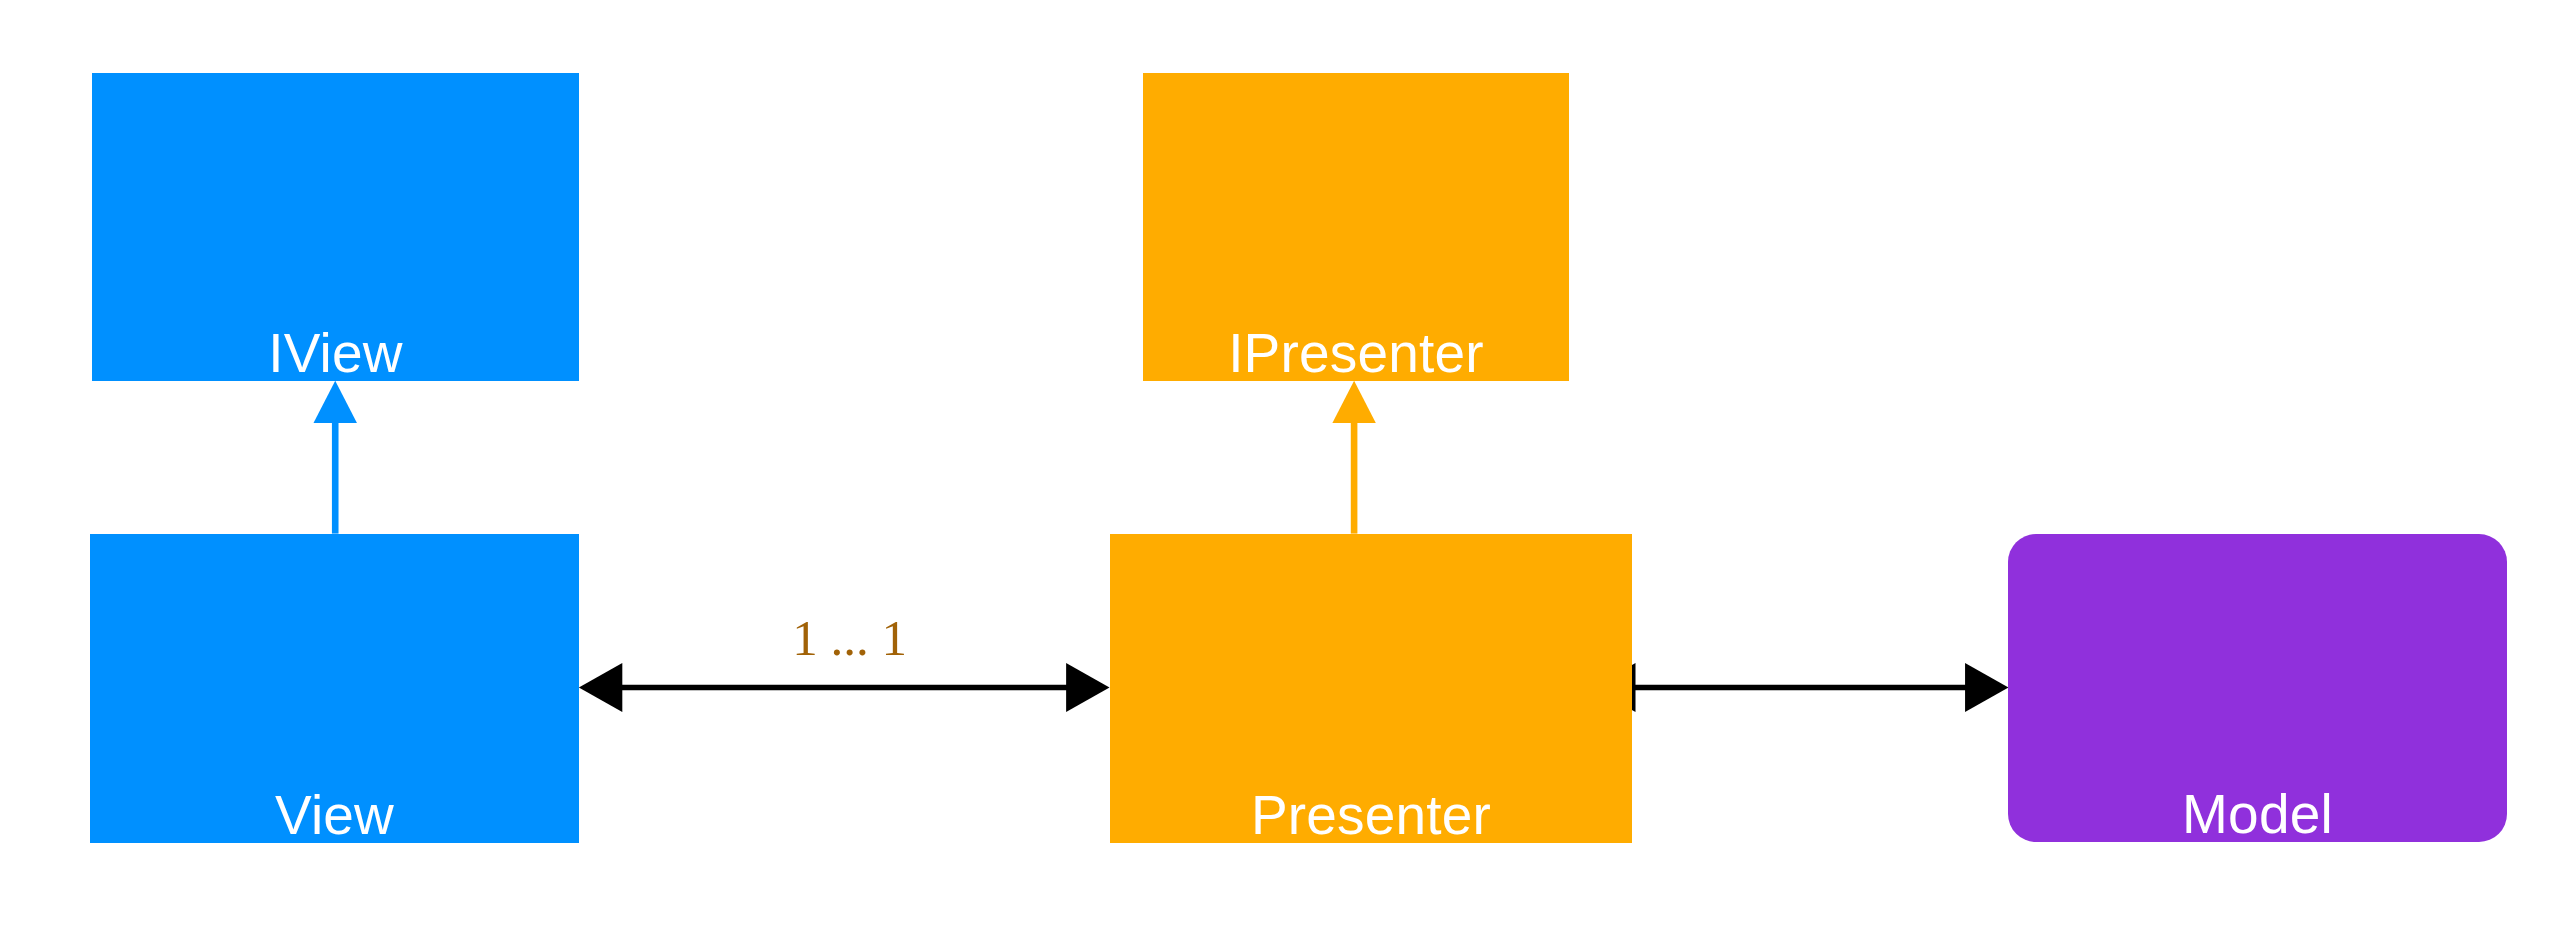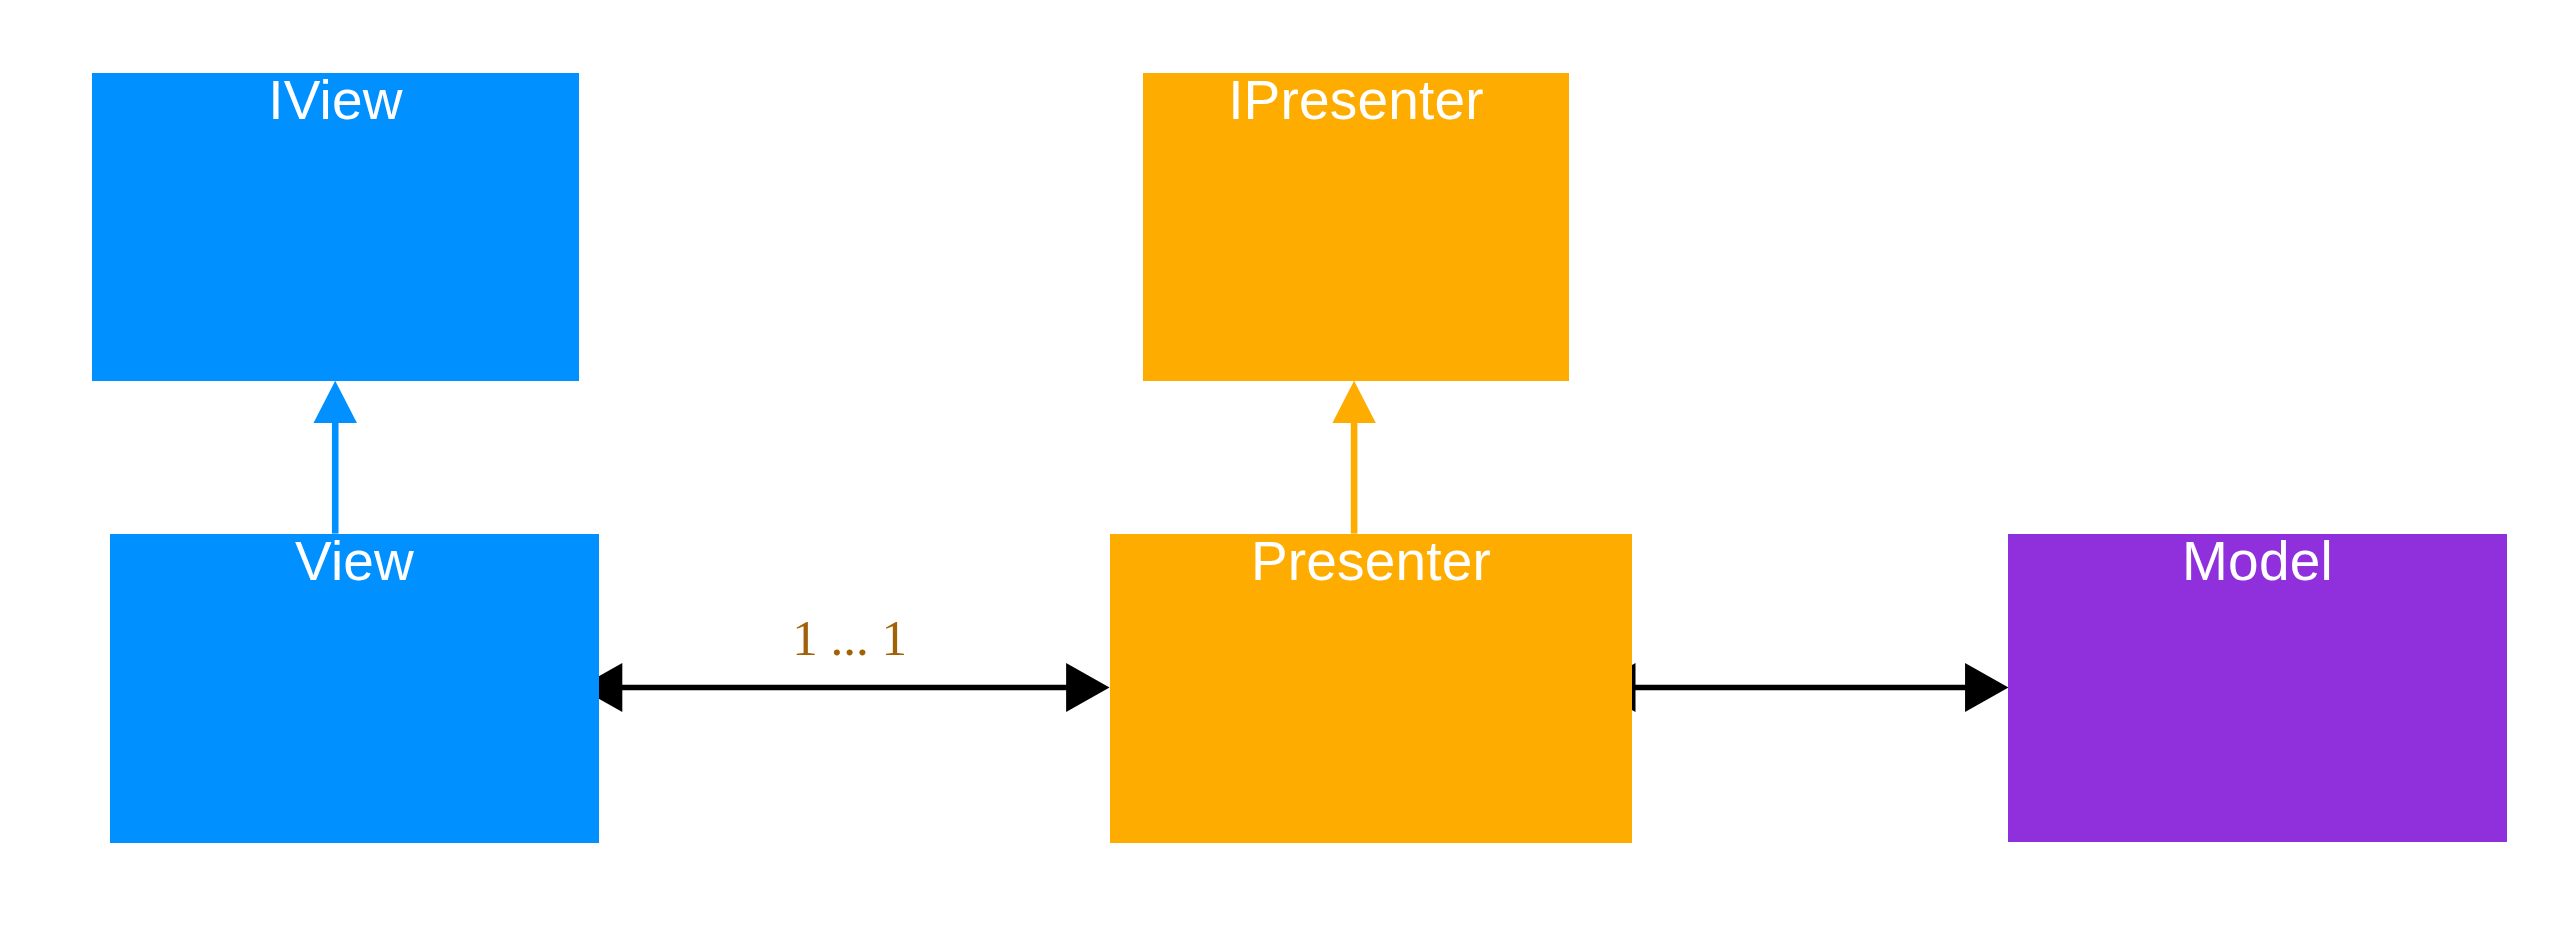--- a/index.html
+++ b/index.html
@@ -14,43 +14,43 @@
   #canvas {
     position: relative;
     width: 2576px;
     height: 935px;
     background: #ffffff;
     overflow: hidden;
   }
   .node {
     position: absolute;
     display: flex;
-    align-items: flex-start;
+    align-items: flex-end;
     justify-content: center;
     box-sizing: border-box;
     color: #ffffff;
     font-family: "Liberation Sans", sans-serif;
     font-size: 55px;
     font-weight: 400;
     letter-spacing: 0.2px;
     line-height: 1;
     user-select: none;
   }
   .node-label {
     display: block;
     text-align: center;
     white-space: nowrap;
   }
 
   
   #node-iview      { left: 92px;  top: 73px;  width: 487px; height: 308px; }
-  #node-view       { left: 90px;  top: 534px; width: 489px; height: 309px; margin-left: 20px; }
+  #node-view       { left: 90px;  top: 534px; width: 489px; height: 309px; }
   #node-ipresenter { left: 1107px; top: 73px;  width: 426px; height: 308px; }
   #node-presenter  { left: 1110px; top: 534px; width: 522px; height: 309px; }
-  #node-model      { left: 2008px; top: 534px; width: 499px; height: 308px; }
+  #node-model      { left: 2008px; top: 534px; width: 499px; height: 308px; border-radius: 28px; }
 
   
   #connectors {
     position: absolute;
     left: 0;
     top: 0;
     width: 2576px;
     height: 935px;
     pointer-events: none;
   }

